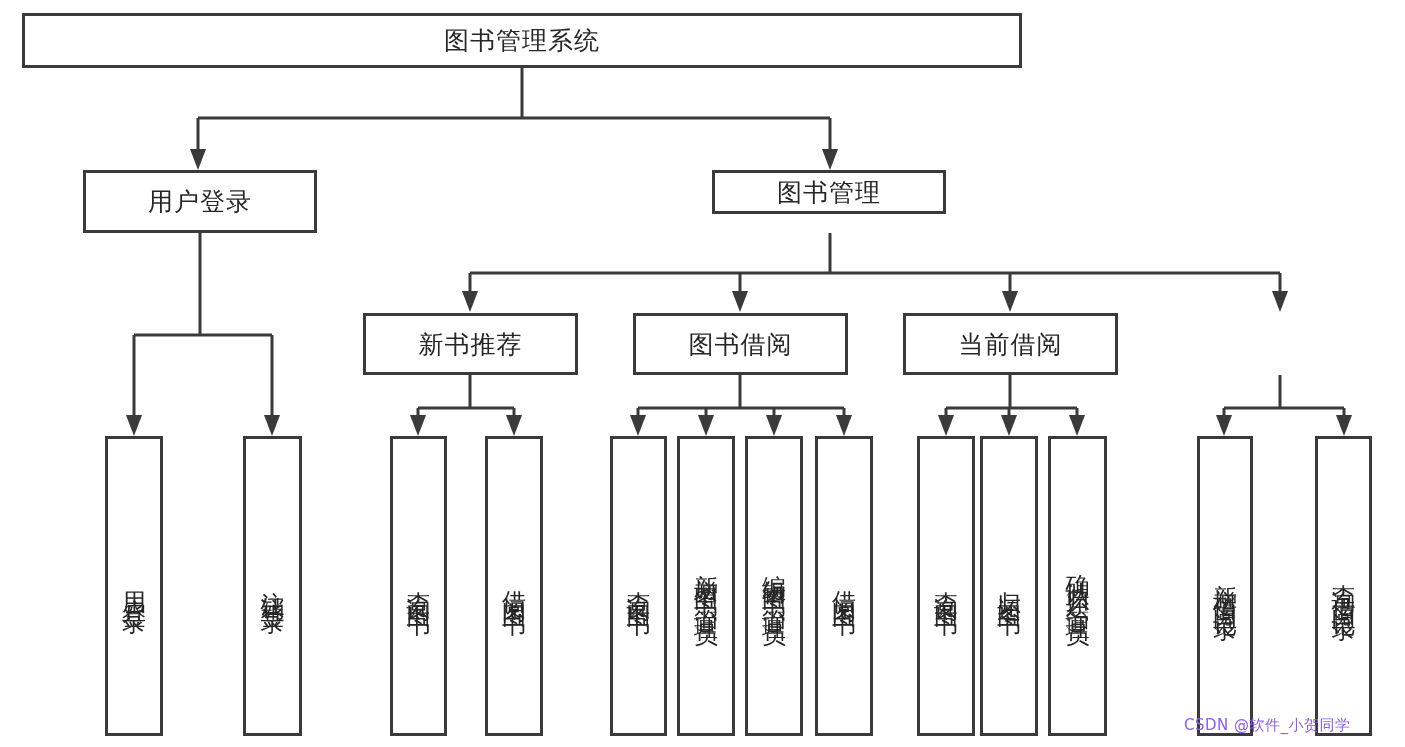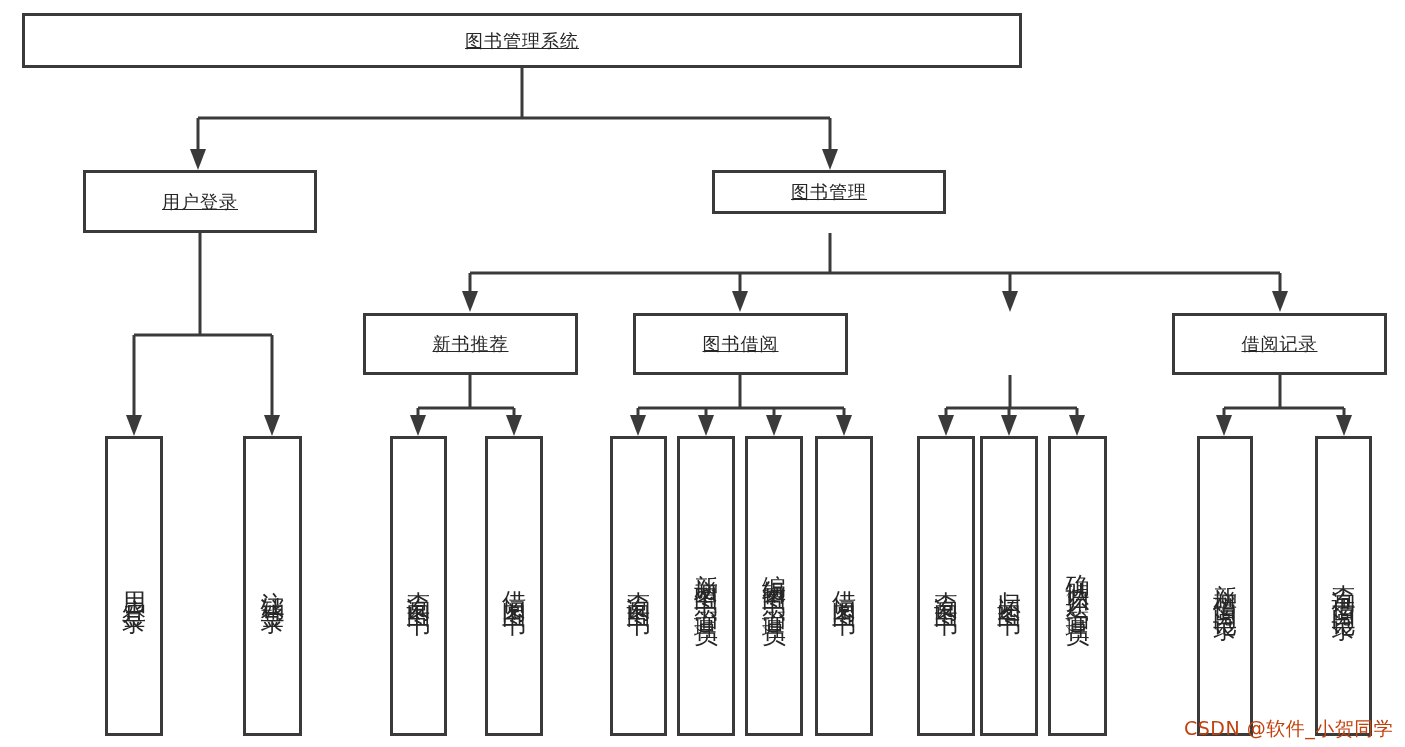--- a/index.html
+++ b/index.html
@@ -5,21 +5,21 @@
   html,body{margin:0;padding:0;background:#ffffff;}
   .canvas{
     position:relative;width:1405px;height:747px;background:#ffffff;
     font-family:"DejaVu Sans","Liberation Sans",sans-serif;overflow:hidden;
   }
   .connectors{position:absolute;left:0;top:0;z-index:0;}
   .node{
     position:absolute;box-sizing:border-box;border:3px solid #3a3a3a;background:#ffffff;
     display:flex;align-items:center;justify-content:center;color:#262626;z-index:1;
   }
-  .hn{font-size:18px;letter-spacing:1px;white-space:nowrap;text-decoration:underline;}
+  .hn{font-size:25px;letter-spacing:1px;white-space:nowrap;}
   .lf{top:436px;height:300px;}
   .vtext{
     writing-mode:vertical-rl;text-orientation:mixed;
     font-size:24px;line-height:1;letter-spacing:7px;white-space:nowrap;color:#262626;
   }
   
   #n-root{left:22px;top:13px;width:1000px;height:55px;}
   #n-l2-login{left:83px;top:170px;width:234px;height:63px;}
   #n-l2-mgmt{left:712px;top:170px;width:234px;height:44px;}
   #n-l3-rec{left:363px;top:313px;width:215px;height:62px;}
@@ -34,21 +34,21 @@
   #lf-bb-add{left:677px;width:58px;}
   #lf-bb-edit{left:745px;width:58px;}
   #lf-bb-borrow{left:815px;width:58px;}
   #lf-cb-query{left:917px;width:58px;}
   #lf-cb-return{left:980px;width:58px;}
   #lf-cb-confirm{left:1048px;width:59px;}
   #lf-rc-add{left:1197px;width:56px;}
   #lf-rc-query{left:1315px;width:57px;}
   .watermark{
     position:absolute;left:1184px;top:716px;z-index:2;
-    font-size:19px;color:#c2410c;letter-spacing:0.5px;white-space:nowrap;
+    font-size:15px;color:#8b5cf6;letter-spacing:0.5px;white-space:nowrap;
   }
 </style>
 </head>
 <body>
 
 <div class="canvas">
 
   <svg class="connectors" width="1405" height="747" viewBox="0 0 1405 747">
     <g stroke="#3a3a3a" stroke-width="3" fill="none">
 
@@ -125,22 +125,22 @@
   <div class="node hn" id="n-l2-mgmt">
     <span>图书管理</span>
   </div>
 
   <div class="node hn" id="n-l3-borrow">
     <span>图书借阅</span>
   </div>
   <div class="node hn" id="n-l3-rec">
     <span>新书推荐</span>
   </div>
-  <div class="node hn" id="n-l3-records">
-    <span>借阅记录</span>
+  <div class="node hn" id="n-l3-current">
+    <span>当前借阅</span>
   </div>
 
   <div class="node lf" id="lf-login">
     <span class="vtext">用户登录</span>
   </div>
   <div class="node lf" id="lf-logout">
     <span class="vtext">注销登录</span>
   </div>
 
   <div class="node lf" id="lf-rec-query">

